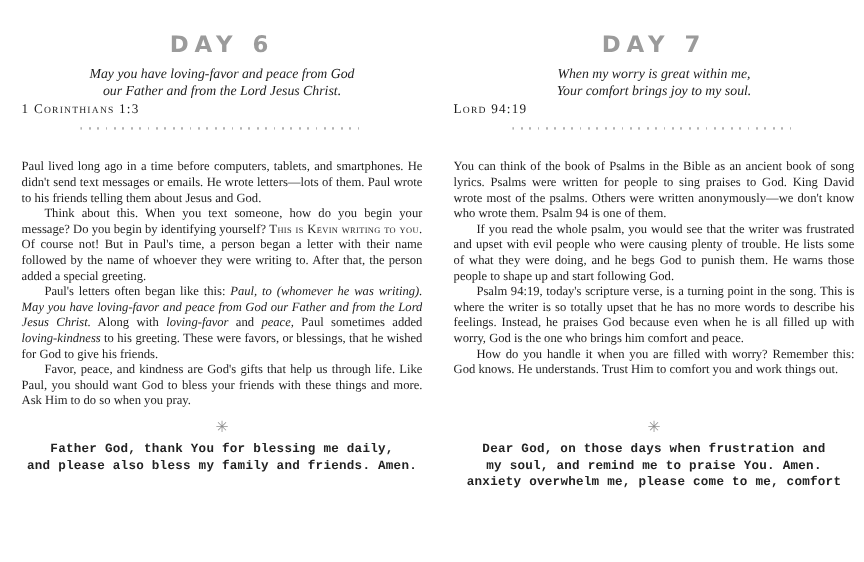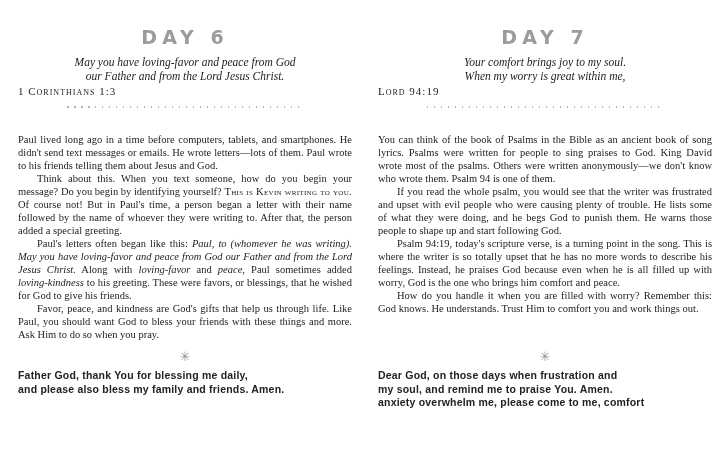--- a/index.html
+++ b/index.html
@@ -77,21 +77,22 @@
   .ornament {
     margin-top: 5px;
     text-align: center;
     font-family: "DejaVu Sans", sans-serif;
     font-size: 13px;
     line-height: 14px;
     color: #8f8f8f;
   }
   .prayer {
     margin-top: 5px;
-    font-family: Liberation Sans, sans-serif;
+    text-align: center;
+    font-family: Liberation Mono, monospace;
     font-weight: bold;
     font-size: 10.5px;
     line-height: 13.5px;
     letter-spacing: 0.2px;
     color: #222222;
   }
 </style>
 </head>
 <body>
 
@@ -114,22 +115,22 @@
     <div class="ornament">✳</div>
     <div class="prayer">
         <div>Father God, thank You for blessing me daily,</div>
         <div>and please also bless my family and friends. Amen.</div>
       </div>
   </section>
 
   <section class="page page-right">
     <h1 class="day-title">DAY 7</h1>
     <div class="verse">
+        <div>When my worry is great within me,</div>
         <div>Your comfort brings joy to my soul.</div>
-        <div>When my worry is great within me,</div>
       </div>
     <div class="reference">Lord 94:19</div>
     <div class="dotted-rule"></div>
     <div class="body">
         <p class="first"><span>You can think of the book of Psalms in the Bible as an ancient book of song lyrics. Psalms were written for people to sing praises to God. King David wrote most of the psalms. Others were written anonymously—we don't know who wrote them. Psalm 94 is one of them.</span></p>
         <p><span>If you read the whole psalm, you would see that the writer was frustrated and upset with evil people who were causing plenty of trouble. He lists some of what they were doing, and he begs God to punish them. He warns those people to shape up and start following God.</span></p>
         <p><span>Psalm 94:19, today's scripture verse, is a turning point in the song. This is where the writer is so totally upset that he has no more words to describe his feelings. Instead, he praises God because even when he is all filled up with worry, God is the one who brings him comfort and peace.</span></p>
         <p><span>How do you handle it when you are filled with worry? Remember this: God knows. He understands. Trust Him to comfort you and work things out.</span></p>
       </div>
     <div class="ornament">✳</div>

